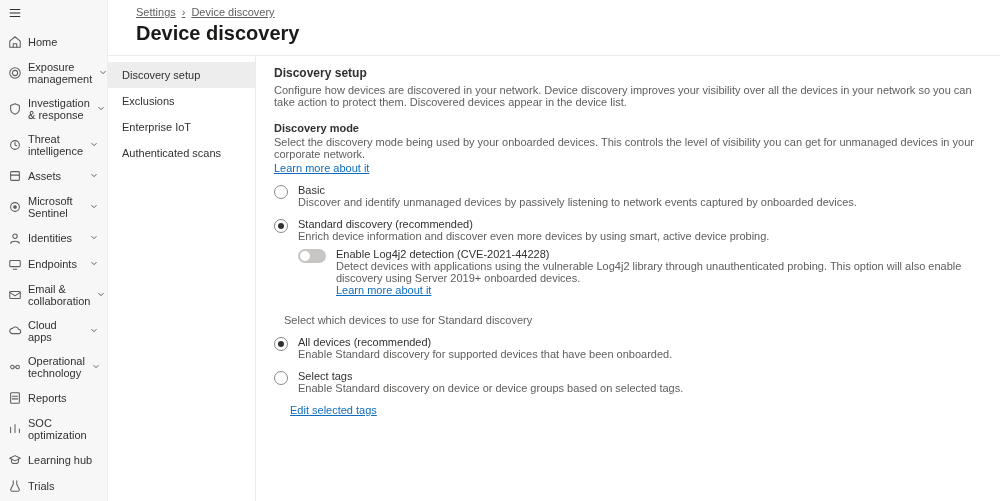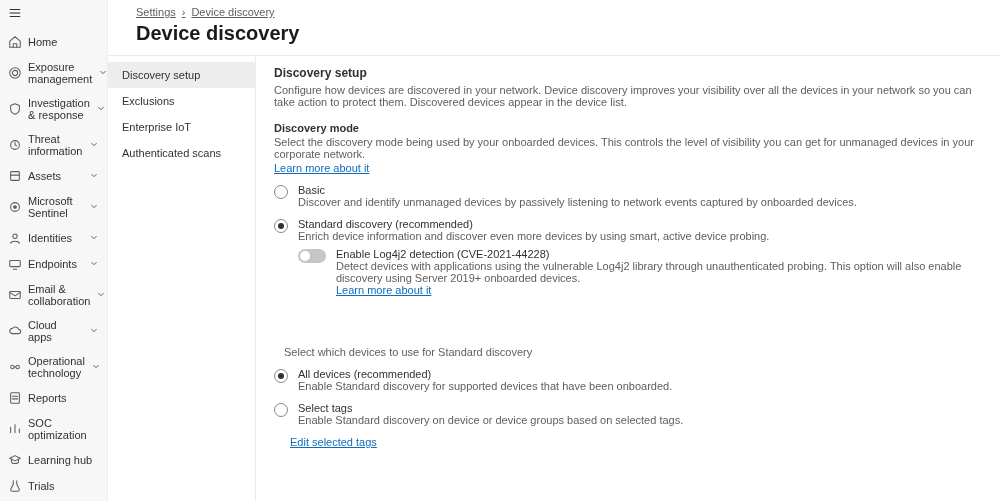--- a/index.html
+++ b/index.html
@@ -122,21 +122,21 @@
     display:flex; gap:10px; margin-top:6px; margin-left:0; align-items:flex-start;
   }
   .toggle {
     width: 28px; height: 14px; border-radius: 7px; background: #c8c6c4;
     position: relative; flex-shrink: 0; margin-top:1px;
   }
   .toggle::after {
     content:""; position:absolute; width:10px; height:10px; border-radius:50%;
     background:#fff; top:2px; left:2px;
   }
-  .subtle { color:#605e5c;margin-top:32px; }
+  .subtle { color:#605e5c; }
   .spacer { height: 18px; }
   .mini-link { color:#0F6CBD; text-decoration:underline; font-size:11px; cursor:pointer; display:inline-block; margin-top:10px; margin-left:10px;padding-left:6px; }
 </style>
 </head>
 <body>
 
 <div class="sidebar">
   <div class="hamburger">
     <svg viewBox="0 0 16 16" fill="none" stroke="currentColor" stroke-width="1.2">
         <line x1="2" y1="4" x2="14" y2="4"></line>
@@ -177,21 +177,21 @@
             <polyline points="3 5 6 8 9 5"></polyline>
           </svg></span>
       </div>
       <div class="nav-item">
         <span class="nav-icon">
           <svg viewBox="0 0 16 16" stroke="currentColor" fill="none" stroke-width="1.2" stroke-linecap="round" stroke-linejoin="round">
             <circle cx="8" cy="8" r="5"></circle>
             <path d="M8 5v3l2 1"></path>
           </svg>
         </span>
-        <span class="nav-label">Threat information</span>
+        <span class="nav-label">Threat intelligence</span>
         <span class="nav-chevron"><svg viewBox="0 0 12 12" fill="none" stroke="currentColor" stroke-width="1.2">
             <polyline points="3 5 6 8 9 5"></polyline>
           </svg></span>
       </div>
       <div class="nav-item">
         <span class="nav-icon">
           <svg viewBox="0 0 16 16" stroke="currentColor" fill="none" stroke-width="1.2" stroke-linecap="round" stroke-linejoin="round">
             <rect x="3" y="3" width="10" height="10" rx="1"></rect>
             <path d="M3 7h10"></path>
           </svg>

